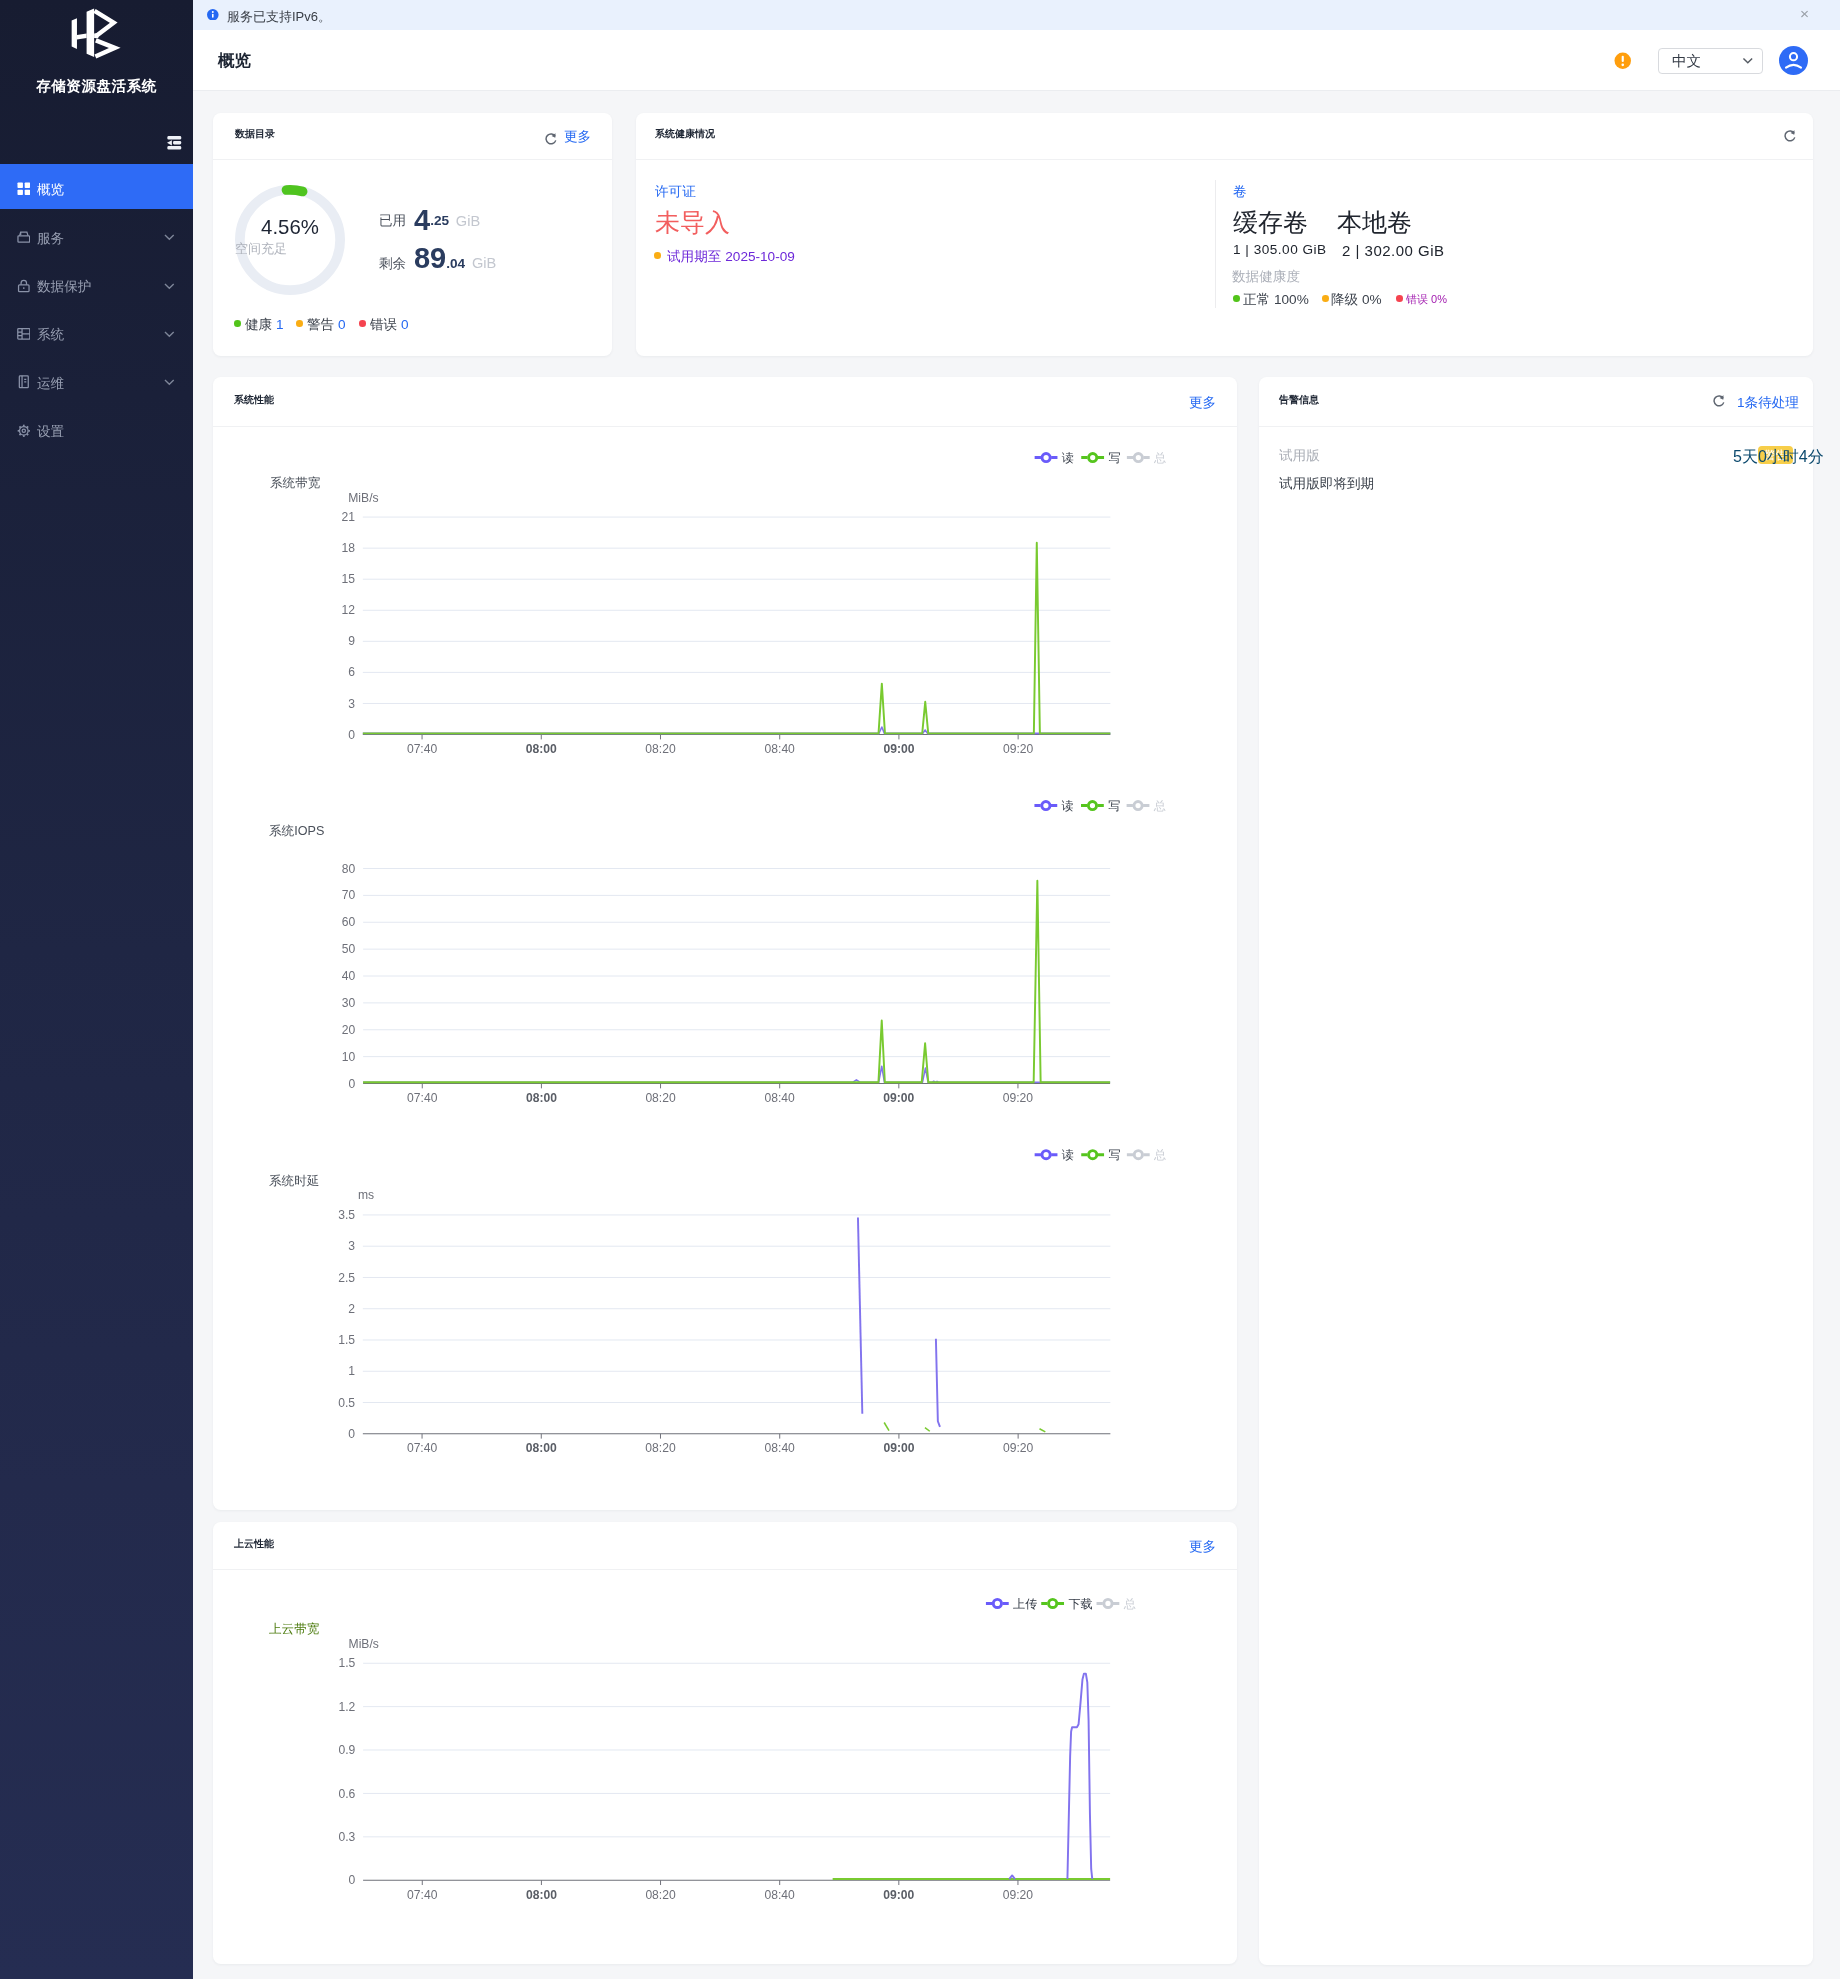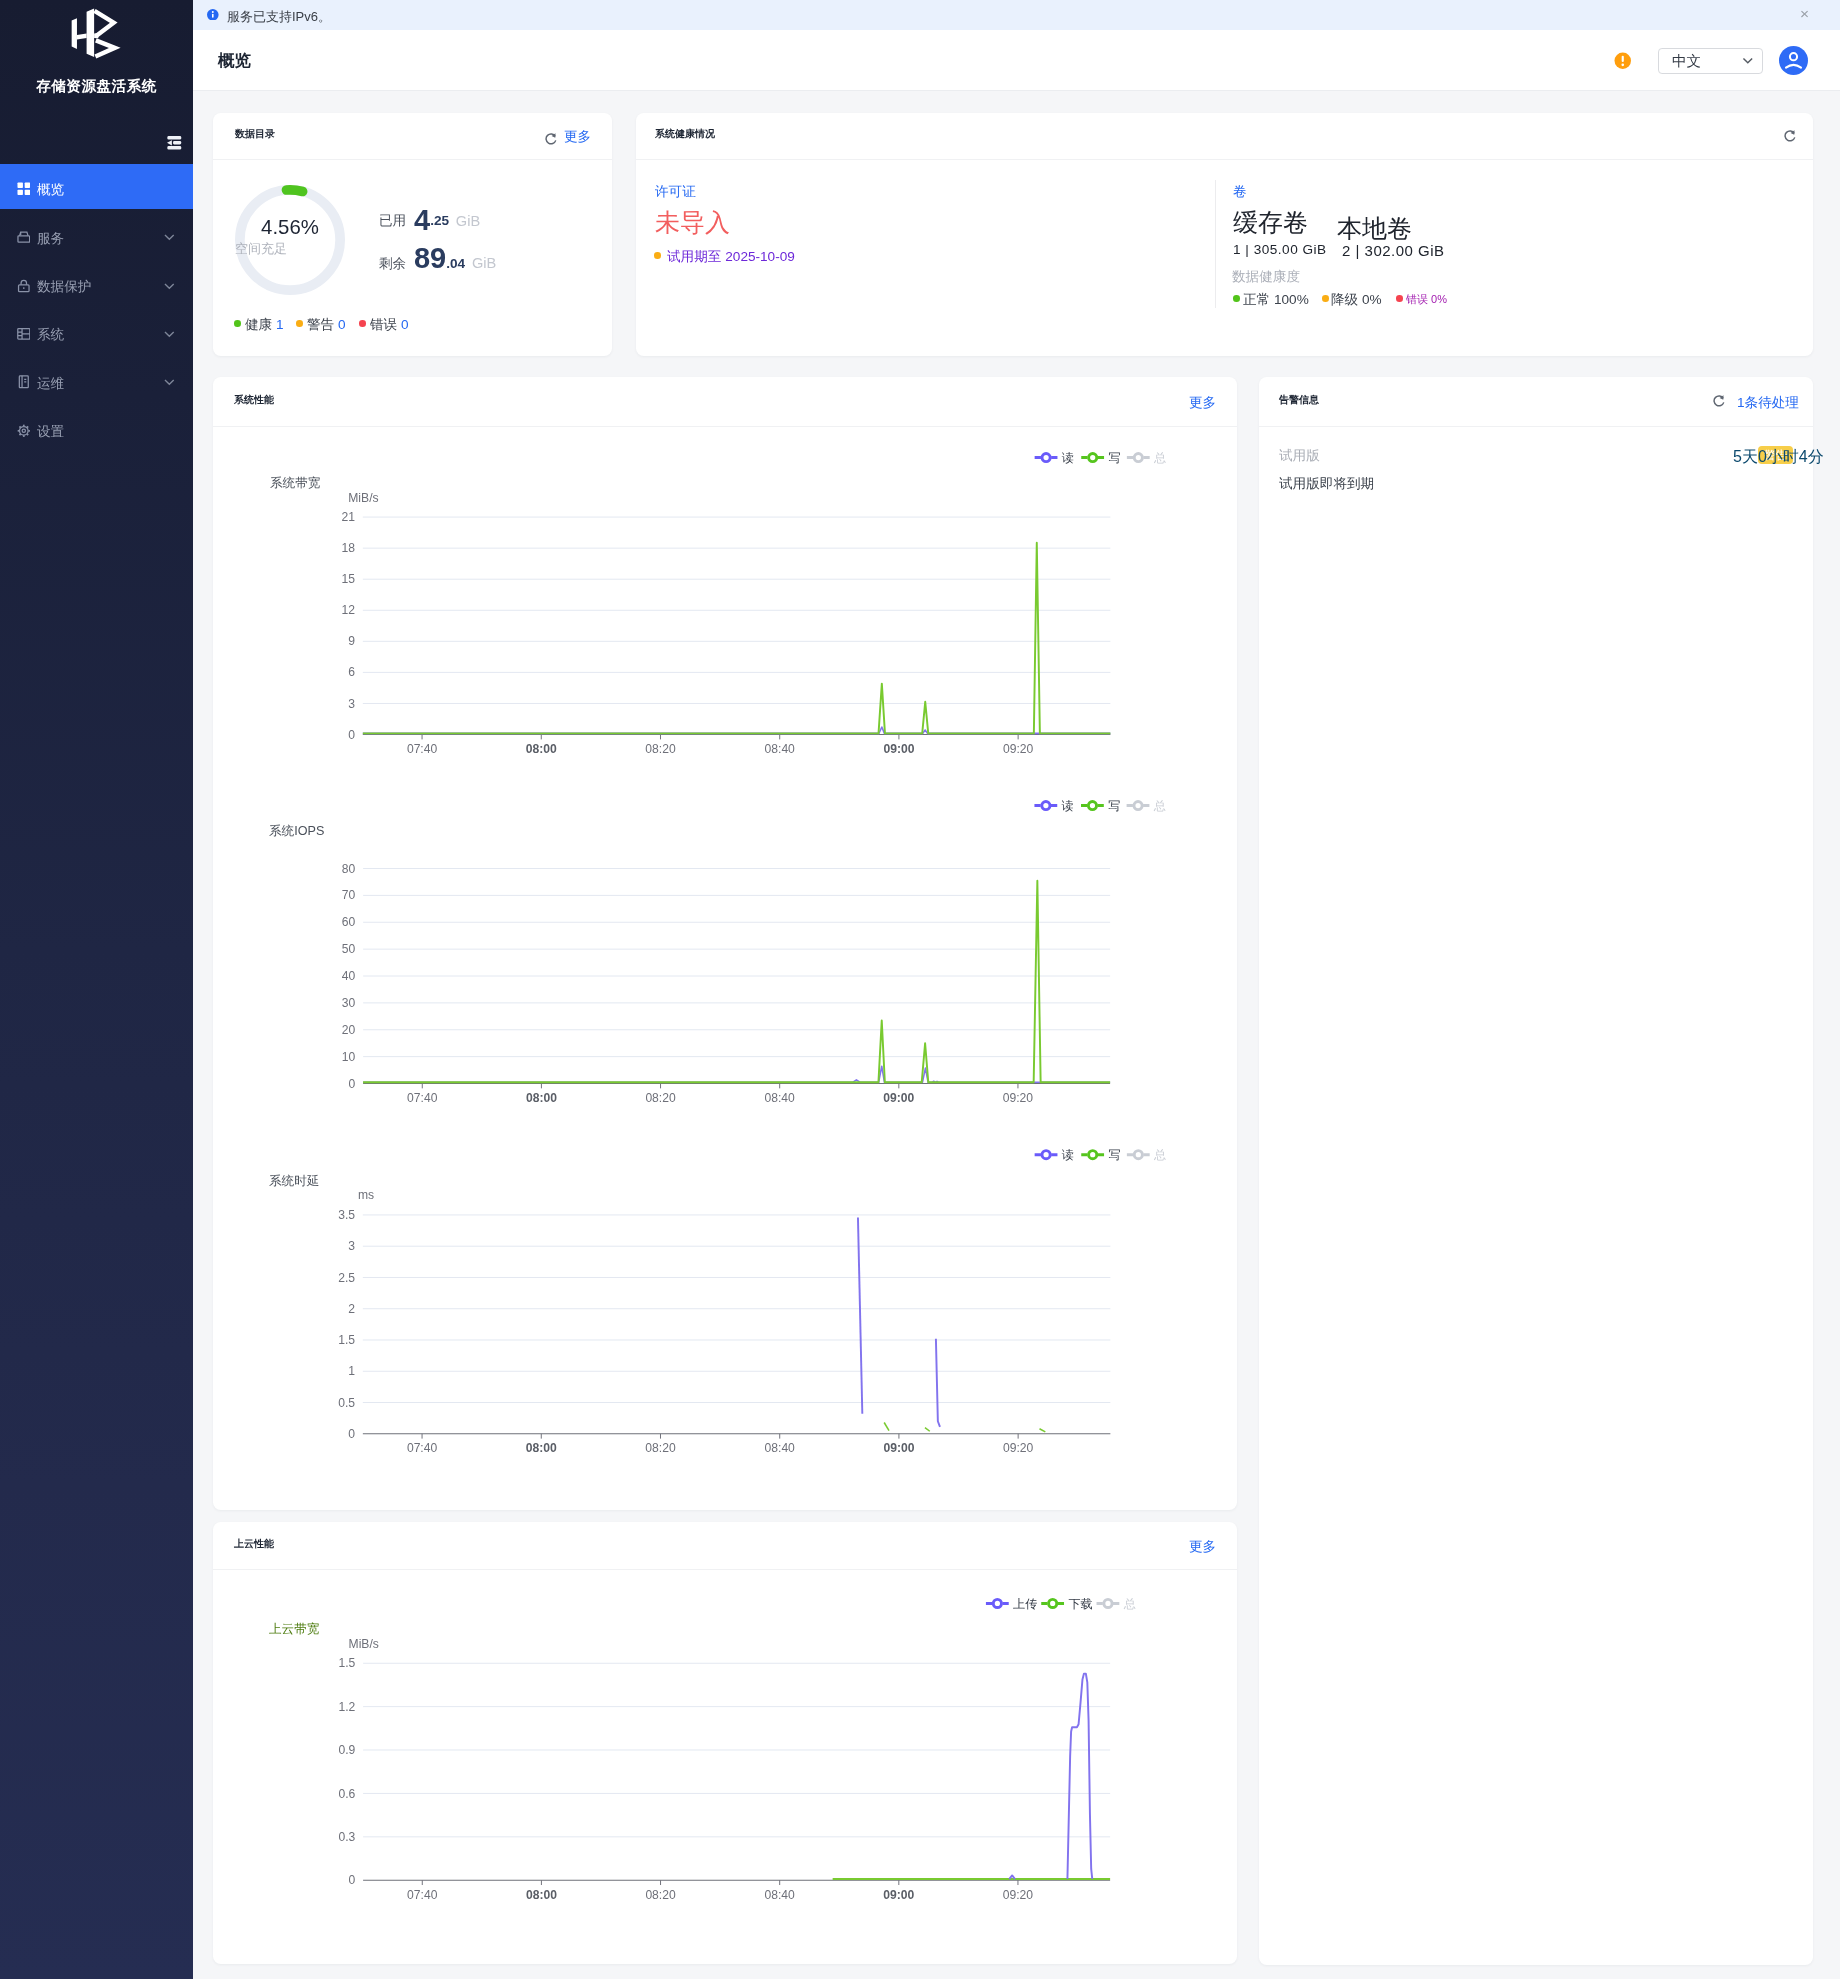--- a/index.html
+++ b/index.html
@@ -183,21 +183,21 @@
     </g>
   </svg>
 <div class="hr" style="left:636px;top:159px;width:1177px"></div>
 <div class="abs blue" style="left:655px;top:183px;font-size:13.6px">许可证</div>
 <div class="abs" style="left:655px;top:206px;font-size:25px;color:#F25E5E">未导入</div>
 <span style="position:absolute;left:654px;top:252px;width:6.6px;height:6.6px;border-radius:50%;background:#FAAD14"></span>
 <div class="abs" style="left:667px;top:248px;font-size:13.6px;color:#6d28d9">试用期至<span style="padding-left:3.9px">2025-10-09</span></div>
 <div class="abs" style="left:1215px;top:180px;width:1px;height:128px;background:#ececee"></div>
 <div class="abs blue" style="left:1233px;top:183px;font-size:13.6px">卷</div>
 <div class="abs" style="left:1233px;top:206px;font-size:25px;color:#20252e">缓存卷</div>
-<div class="abs" style="left:1337px;top:212px;font-size:25px;color:#20252e">本地卷</div>
+<div class="abs" style="left:1337px;top:206px;font-size:25px;color:#20252e">本地卷</div>
 <div class="abs" style="left:1233px;top:242px;font-size:13.6px;letter-spacing:0.5px;color:#20252e">1 | 305.00 GiB</div>
 <div class="abs" style="left:1342px;top:242px;font-size:15px;letter-spacing:0.5px;color:#20252e">2 | 302.00 GiB</div>
 <div class="abs" style="left:1232px;top:268px;font-size:13.6px;color:#abafb8">数据健康度</div>
 <span style="position:absolute;left:1233px;top:295px;width:6.6px;height:6.6px;border-radius:50%;background:#52C41A"></span>
 <div class="abs" style="left:1243px;top:291px;font-size:13.6px;color:#3c424c">正常 100%</div>
 <span style="position:absolute;left:1322px;top:295px;width:6.6px;height:6.6px;border-radius:50%;background:#FAAD14"></span>
 <div class="abs" style="left:1331px;top:291px;font-size:13.6px;color:#3c424c">降级 0%</div>
 <span style="position:absolute;left:1396px;top:295px;width:6.6px;height:6.6px;border-radius:50%;background:#F5434F"></span>
 <div class="abs" style="left:1406px;top:292px;font-size:11px;color:#a21caf">错误 0%</div>
 

